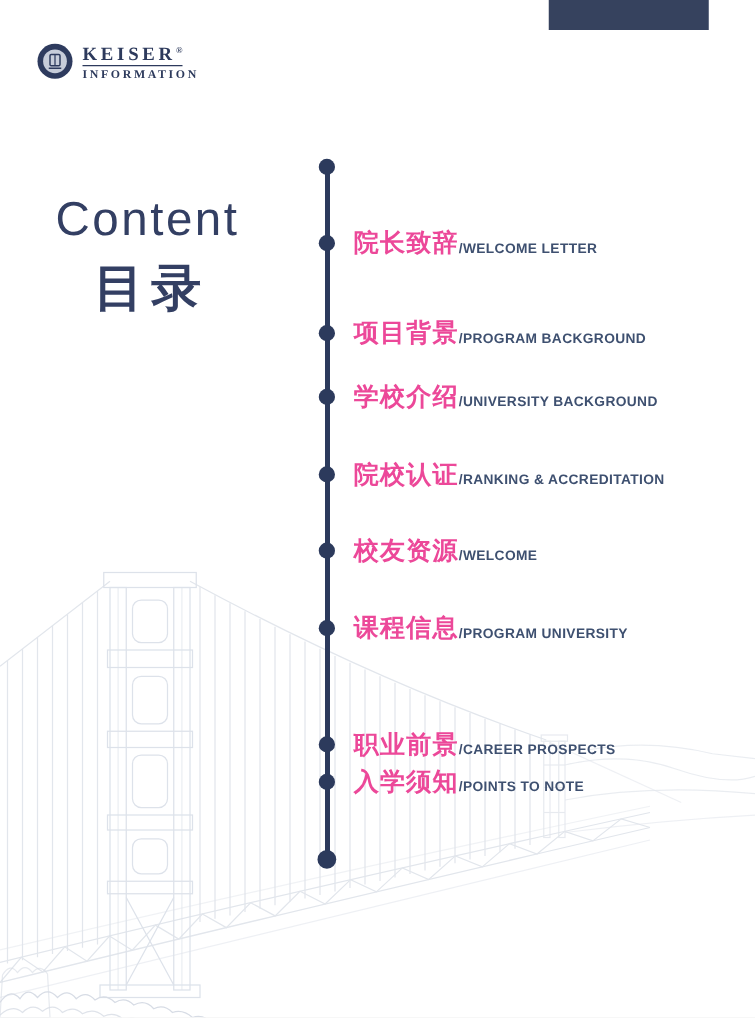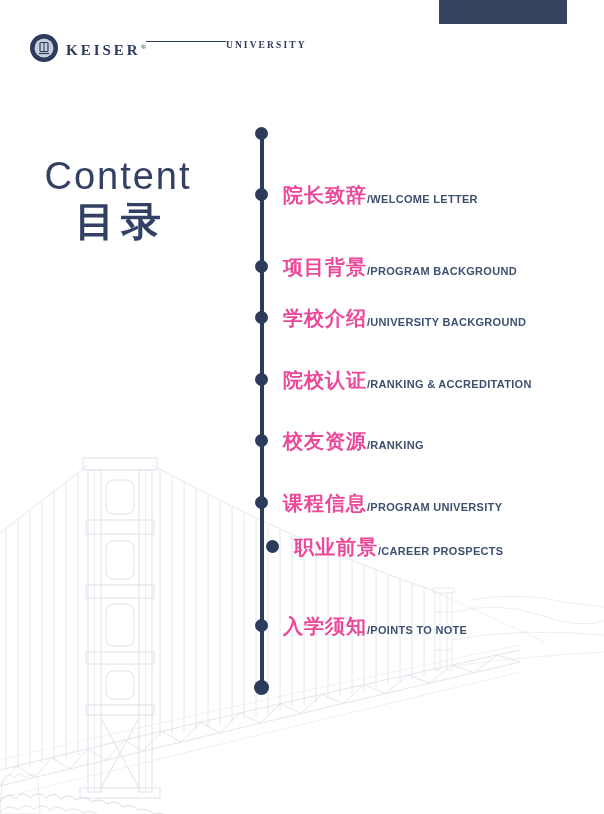--- a/index.html
+++ b/index.html
@@ -9,52 +9,52 @@
   }
   .bridge-svg{position:absolute;left:0;top:0;width:604px;height:814px;z-index:0;}
   .fg{position:absolute;inset:0;z-index:1;}
 
   
   .accent-bar{position:absolute;left:439px;top:0;width:128px;height:24px;background:#36425e;}
 
   
   .logo{position:absolute;left:29px;top:33px;display:flex;align-items:center;gap:7px;color:#2d3a5c;}
   .seal{width:30px;height:30px;display:block;}
-  .logo-text{display:flex;flex-direction:row;}
+  .logo-text{display:flex;flex-direction:column;}
   .logo-name{font-family:"Liberation Serif","DejaVu Serif",serif;font-size:15px;font-weight:700;
     letter-spacing:3px;line-height:14px;}
   .logo-name sup{font-size:7px;letter-spacing:0;}
   .logo-rule{height:1px;background:#2d3a5c;width:80px;margin:1px 0 2px 0;}
   .logo-sub{font-family:"Liberation Serif","DejaVu Serif",serif;font-size:9.5px;font-weight:600;
     letter-spacing:2.1px;line-height:10px;}
 
   
   .title{position:absolute;left:26px;top:156px;width:184px;text-align:center;color:#333f63;}
   .title-en{font-size:38px;font-weight:500;letter-spacing:2px;line-height:40px;}
-  .title-zh{font-size:40px;font-weight:700;letter-spacing:6px;padding-left:6px;line-height:44px;margin-top:3px;text-align:center;}
+  .title-zh{font-size:40px;font-weight:700;letter-spacing:6px;padding-left:6px;line-height:44px;margin-top:13px;text-align:center;}
 
   
   .tl-line{position:absolute;left:259.5px;top:133px;width:4px;height:555px;background:#2c3a5c;border-radius:2px;}
   .tl-dot{position:absolute;border-radius:50%;background:#2c3a5c;}
   .tl-dot.start{left:255px;top:127px;width:13px;height:13px;}
   .tl-dot.end{left:254px;top:680px;width:15px;height:15px;}
 
   
   .toc-list{position:absolute;inset:0;}
   .toc-item{position:absolute;left:283px;height:28px;line-height:28px;white-space:nowrap;}
   .toc-item .dot{position:absolute;left:-28px;top:7px;width:13px;height:13px;border-radius:50%;background:#2c3a5c;}
   .toc-zh{font-size:20px;font-weight:600;color:#ec4899;letter-spacing:1px;}
   .toc-en{font-size:11px;font-weight:700;color:#3e5070;letter-spacing:.3px;position:relative;top:1px;}
   .toc-item:nth-child(1){top:181px;}
   .toc-item:nth-child(2){top:253px;}
   .toc-item:nth-child(3){top:304px;}
   .toc-item:nth-child(4){top:366px;}
   .toc-item:nth-child(5){top:427px;}
   .toc-item:nth-child(6){top:489px;}
-  .toc-item:nth-child(7){top:533px;margin-left:11px;}
+  .toc-item:nth-child(7){top:582px;}
   .toc-item:nth-child(8){top:612px;}
 </style>
 </head>
 <body>
 
 <div class="page">
 
   <svg class="bridge-svg" viewBox="0 0 604 814">
     <g fill="none" stroke="#e2e6ec" stroke-width="1">
 
@@ -151,21 +151,21 @@
       <svg class="seal" viewBox="0 0 30 30">
         <circle cx="15" cy="15" r="14" fill="#2e3b5e"></circle>
         <circle cx="15" cy="15" r="9.5" fill="#c7cdda"></circle>
         <rect x="11" y="9.5" width="8" height="9" rx="1" fill="none" stroke="#2e3b5e" stroke-width="1.2"></rect>
         <line x1="15" y1="9.5" x2="15" y2="18.5" stroke="#2e3b5e" stroke-width="1"></line>
         <path d="M10,20.5 h10" stroke="#2e3b5e" stroke-width="1.2"></path>
       </svg>
       <div class="logo-text">
         <div class="logo-name"><span>KEISER</span><sup>®</sup></div>
         <div class="logo-rule"></div>
-        <div class="logo-sub">UNIVERSITY</div>
+        <div class="logo-sub">INFORMATION</div>
       </div>
     </div>
 
     <div class="title">
       <div class="title-en">Content</div>
       <div class="title-zh">目录</div>
     </div>
 
     <div>
       <div class="tl-line"></div>
@@ -185,21 +185,21 @@
       <div class="toc-item">
         <span class="dot"></span>
         <span class="toc-zh">学校介绍</span><span class="toc-en">/UNIVERSITY BACKGROUND</span>
       </div>
       <div class="toc-item">
         <span class="dot"></span>
         <span class="toc-zh">院校认证</span><span class="toc-en">/RANKING &amp; ACCREDITATION</span>
       </div>
       <div class="toc-item">
         <span class="dot"></span>
-        <span class="toc-zh">校友资源</span><span class="toc-en">/RANKING</span>
+        <span class="toc-zh">校友资源</span><span class="toc-en">/WELCOME</span>
       </div>
       <div class="toc-item">
         <span class="dot"></span>
         <span class="toc-zh">课程信息</span><span class="toc-en">/PROGRAM UNIVERSITY</span>
       </div>
       <div class="toc-item">
         <span class="dot"></span>
         <span class="toc-zh">职业前景</span><span class="toc-en">/CAREER PROSPECTS</span>
       </div>
       <div class="toc-item">

